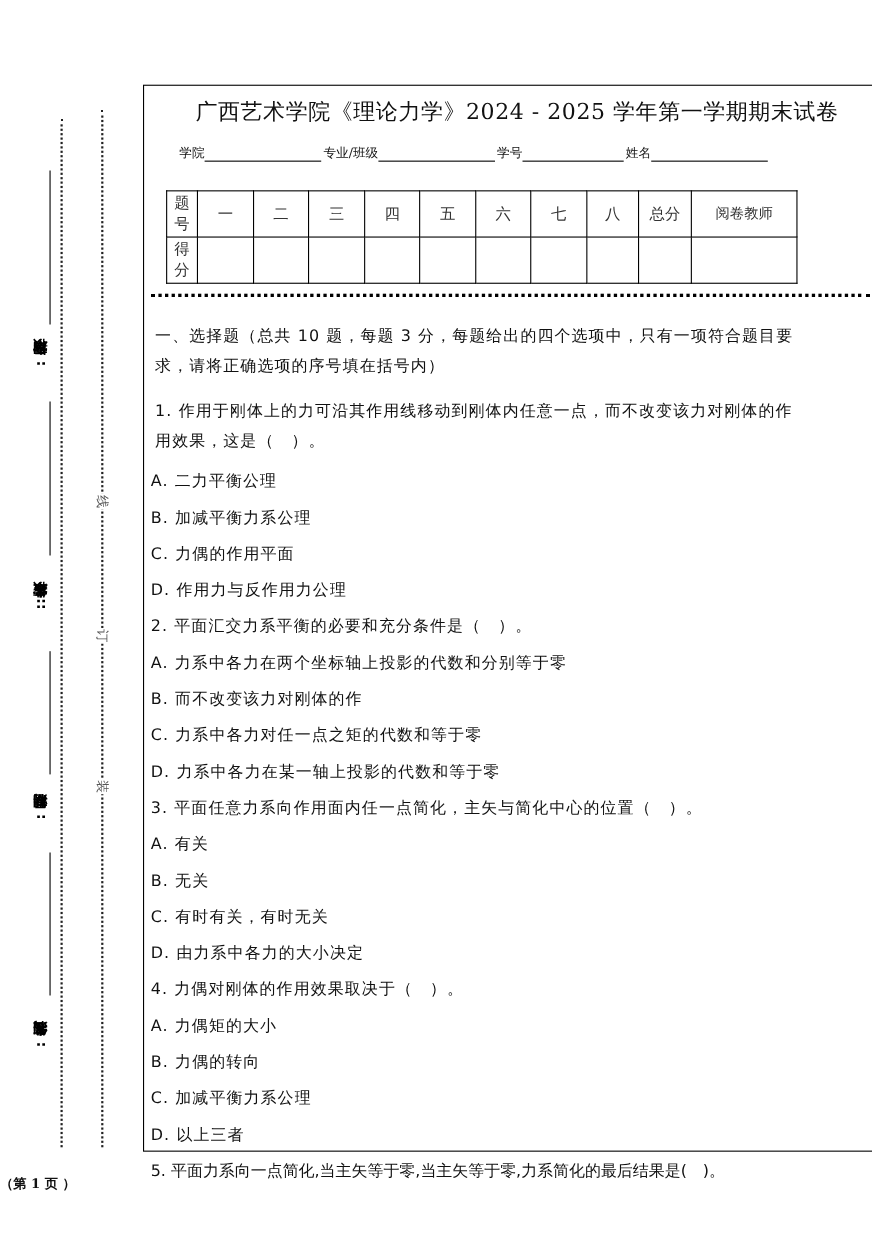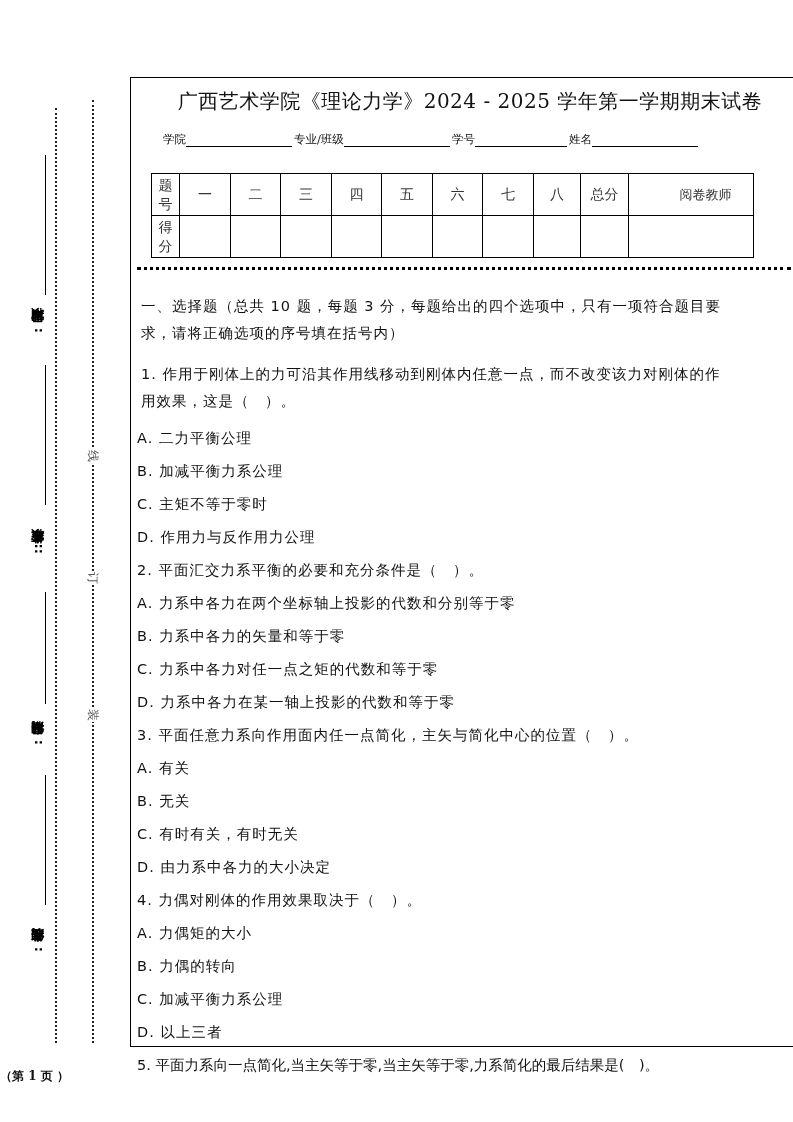--- a/index.html
+++ b/index.html
@@ -22,21 +22,21 @@
   .frame { position: absolute; left: 130px; top: 77px; width: 680px; height: 970px; border: 1.5px solid #000; box-sizing: border-box; }
   .title { position: absolute; left: 0; right: 0; top: 10px; text-align: center; font-size: 20px; letter-spacing: 0.5px; }
   .info-row { position: absolute; left: 32px; top: 54px; font-size: 11.5px; display: flex; align-items: flex-end; }
   .info-row .lab { white-space: nowrap; }
   .info-row .blank { display: inline-block; border-bottom: 1px solid #000; height: 12px; margin-right: 2px; }
 
   table.score { position: absolute; left: 20px; top: 95px; border-collapse: collapse; font-size: 14px; }
   table.score td { border: 1px solid #000; text-align: center; vertical-align: middle; padding: 0; color: #333; }
   table.score tr { height: 42px; }
   table.score td.rowhead { font-size: 14px; line-height: 19px; }
-  table.score td.small { font-size: 13px; line-height: 19px; padding-left: 29px; }
+  table.score td.small { font-size: 13px; line-height: 19px; }
 
   .sep { position: absolute; left: 6px; right: 18px; top: 189px; border-top: 3px dotted #000; }
 
   .content { position: absolute; left: 6px; right: 4px; top: 213px; font-size: 14.5px; line-height: 23px;
              font-family: "DejaVu Sans", "Liberation Sans", sans-serif; letter-spacing: 1px; }
   .content .p { margin: 4px; }
   .content .gap { height: 10px; }
   .content .opt { height: 33px; line-height: 33px; }
   .content .qline { height: 33px; line-height: 33px; }
 
@@ -111,26 +111,26 @@
   <div class="content">
     <p class="p">一、选择题（总共 10 题，每题 3 分，每题给出的四个选项中，只有一项符合题目要</p>
     <p class="p">求，请将正确选项的序号填在括号内）</p>
     <div class="gap"></div>
 
     <p class="p"><span>1.</span> <span>作用于刚体上的力可沿其作用线移动到刚体内任意一点，而不改变该力对刚体的作</span></p>
     <p class="p">用效果，这是（　）。</p>
     <div style="height:5px"></div>
     <div class="opt"><span>A.</span> <span>二力平衡公理</span></div>
     <div class="opt"><span>B.</span> <span>加减平衡力系公理</span></div>
-    <div class="opt"><span>C.</span> <span>主矩不等于零时</span></div>
+    <div class="opt"><span>C.</span> <span>力偶的作用平面</span></div>
     <div class="opt"><span>D.</span> <span>作用力与反作用力公理</span></div>
 
     <div class="qline"><span>2.</span> <span>平面汇交力系平衡的必要和充分条件是（　）。</span></div>
     <div class="opt"><span>A.</span> <span>力系中各力在两个坐标轴上投影的代数和分别等于零</span></div>
-    <div class="opt"><span>B.</span> <span>力系中各力的矢量和等于零</span></div>
+    <div class="opt"><span>B.</span> <span>而不改变该力对刚体的作</span></div>
     <div class="opt"><span>C.</span> <span>力系中各力对任一点之矩的代数和等于零</span></div>
     <div class="opt"><span>D.</span> <span>力系中各力在某一轴上投影的代数和等于零</span></div>
 
     <div class="qline"><span>3.</span> <span>平面任意力系向作用面内任一点简化，主矢与简化中心的位置（　）。</span></div>
     <div class="opt"><span>A.</span> <span>有关</span></div>
     <div class="opt"><span>B.</span> <span>无关</span></div>
     <div class="opt"><span>C.</span> <span>有时有关，有时无关</span></div>
     <div class="opt"><span>D.</span> <span>由力系中各力的大小决定</span></div>
 
     <div class="qline"><span>4.</span> <span>力偶对刚体的作用效果取决于（　）。</span></div>

